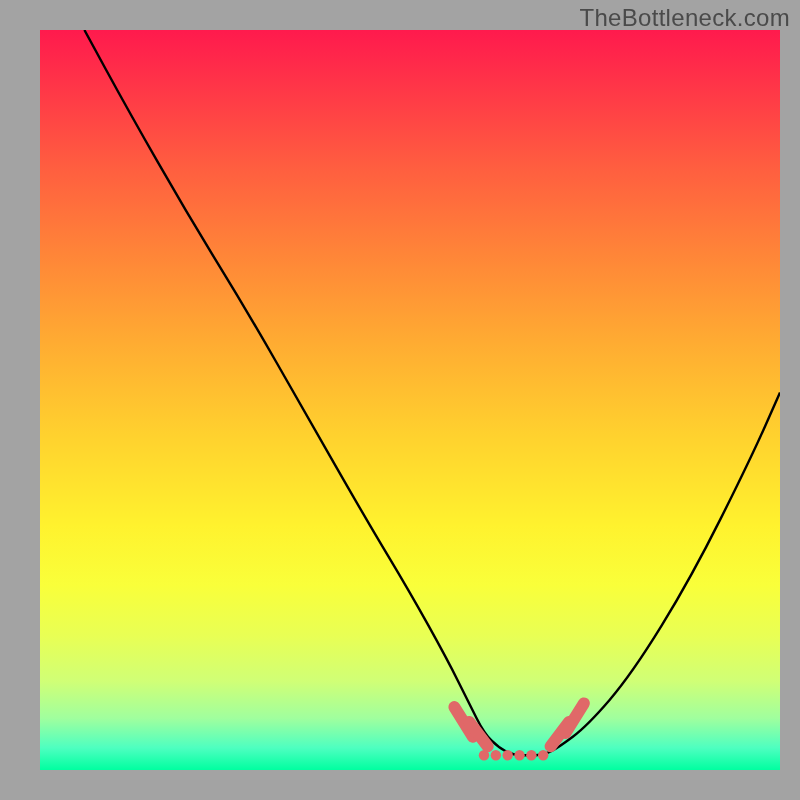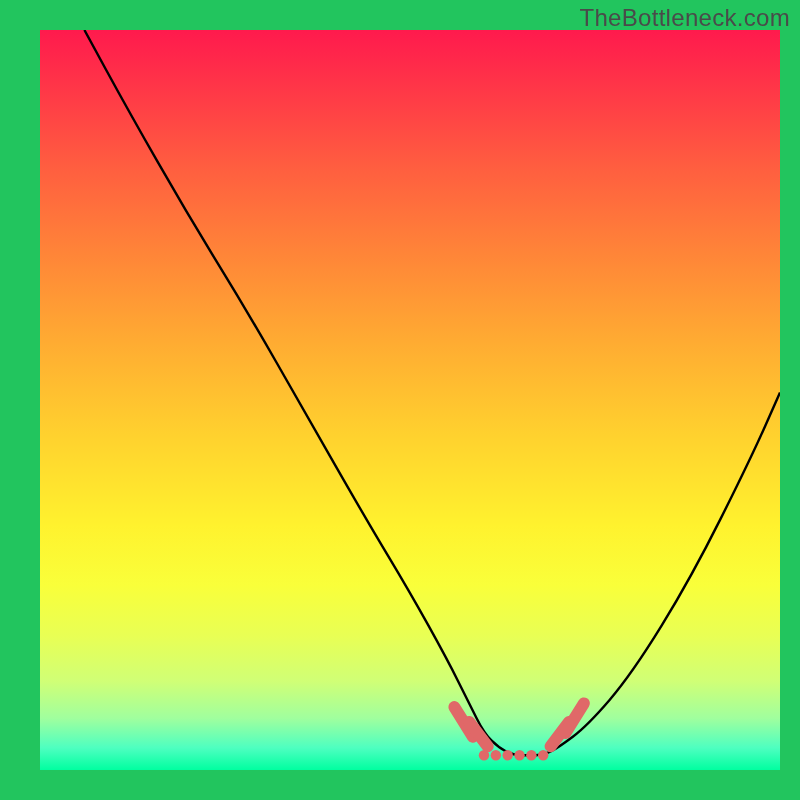--- a/index.html
+++ b/index.html
@@ -10,21 +10,21 @@
     background: #000;
     overflow: hidden;
     font-family: Arial, Helvetica, sans-serif;
   }
   .frame {
     position: absolute;
     left: 0;
     top: 0;
     width: 800px;
     height: 800px;
-    background: #22c55e;
+    background: #a3a3a3;
   }
   .watermark {
     position: absolute;
     top: 4px;
     right: 10px;
     color: #4a4a4a;
     font-size: 24px;
     font-weight: 500;
     letter-spacing: 0.3px;
     z-index: 10;

